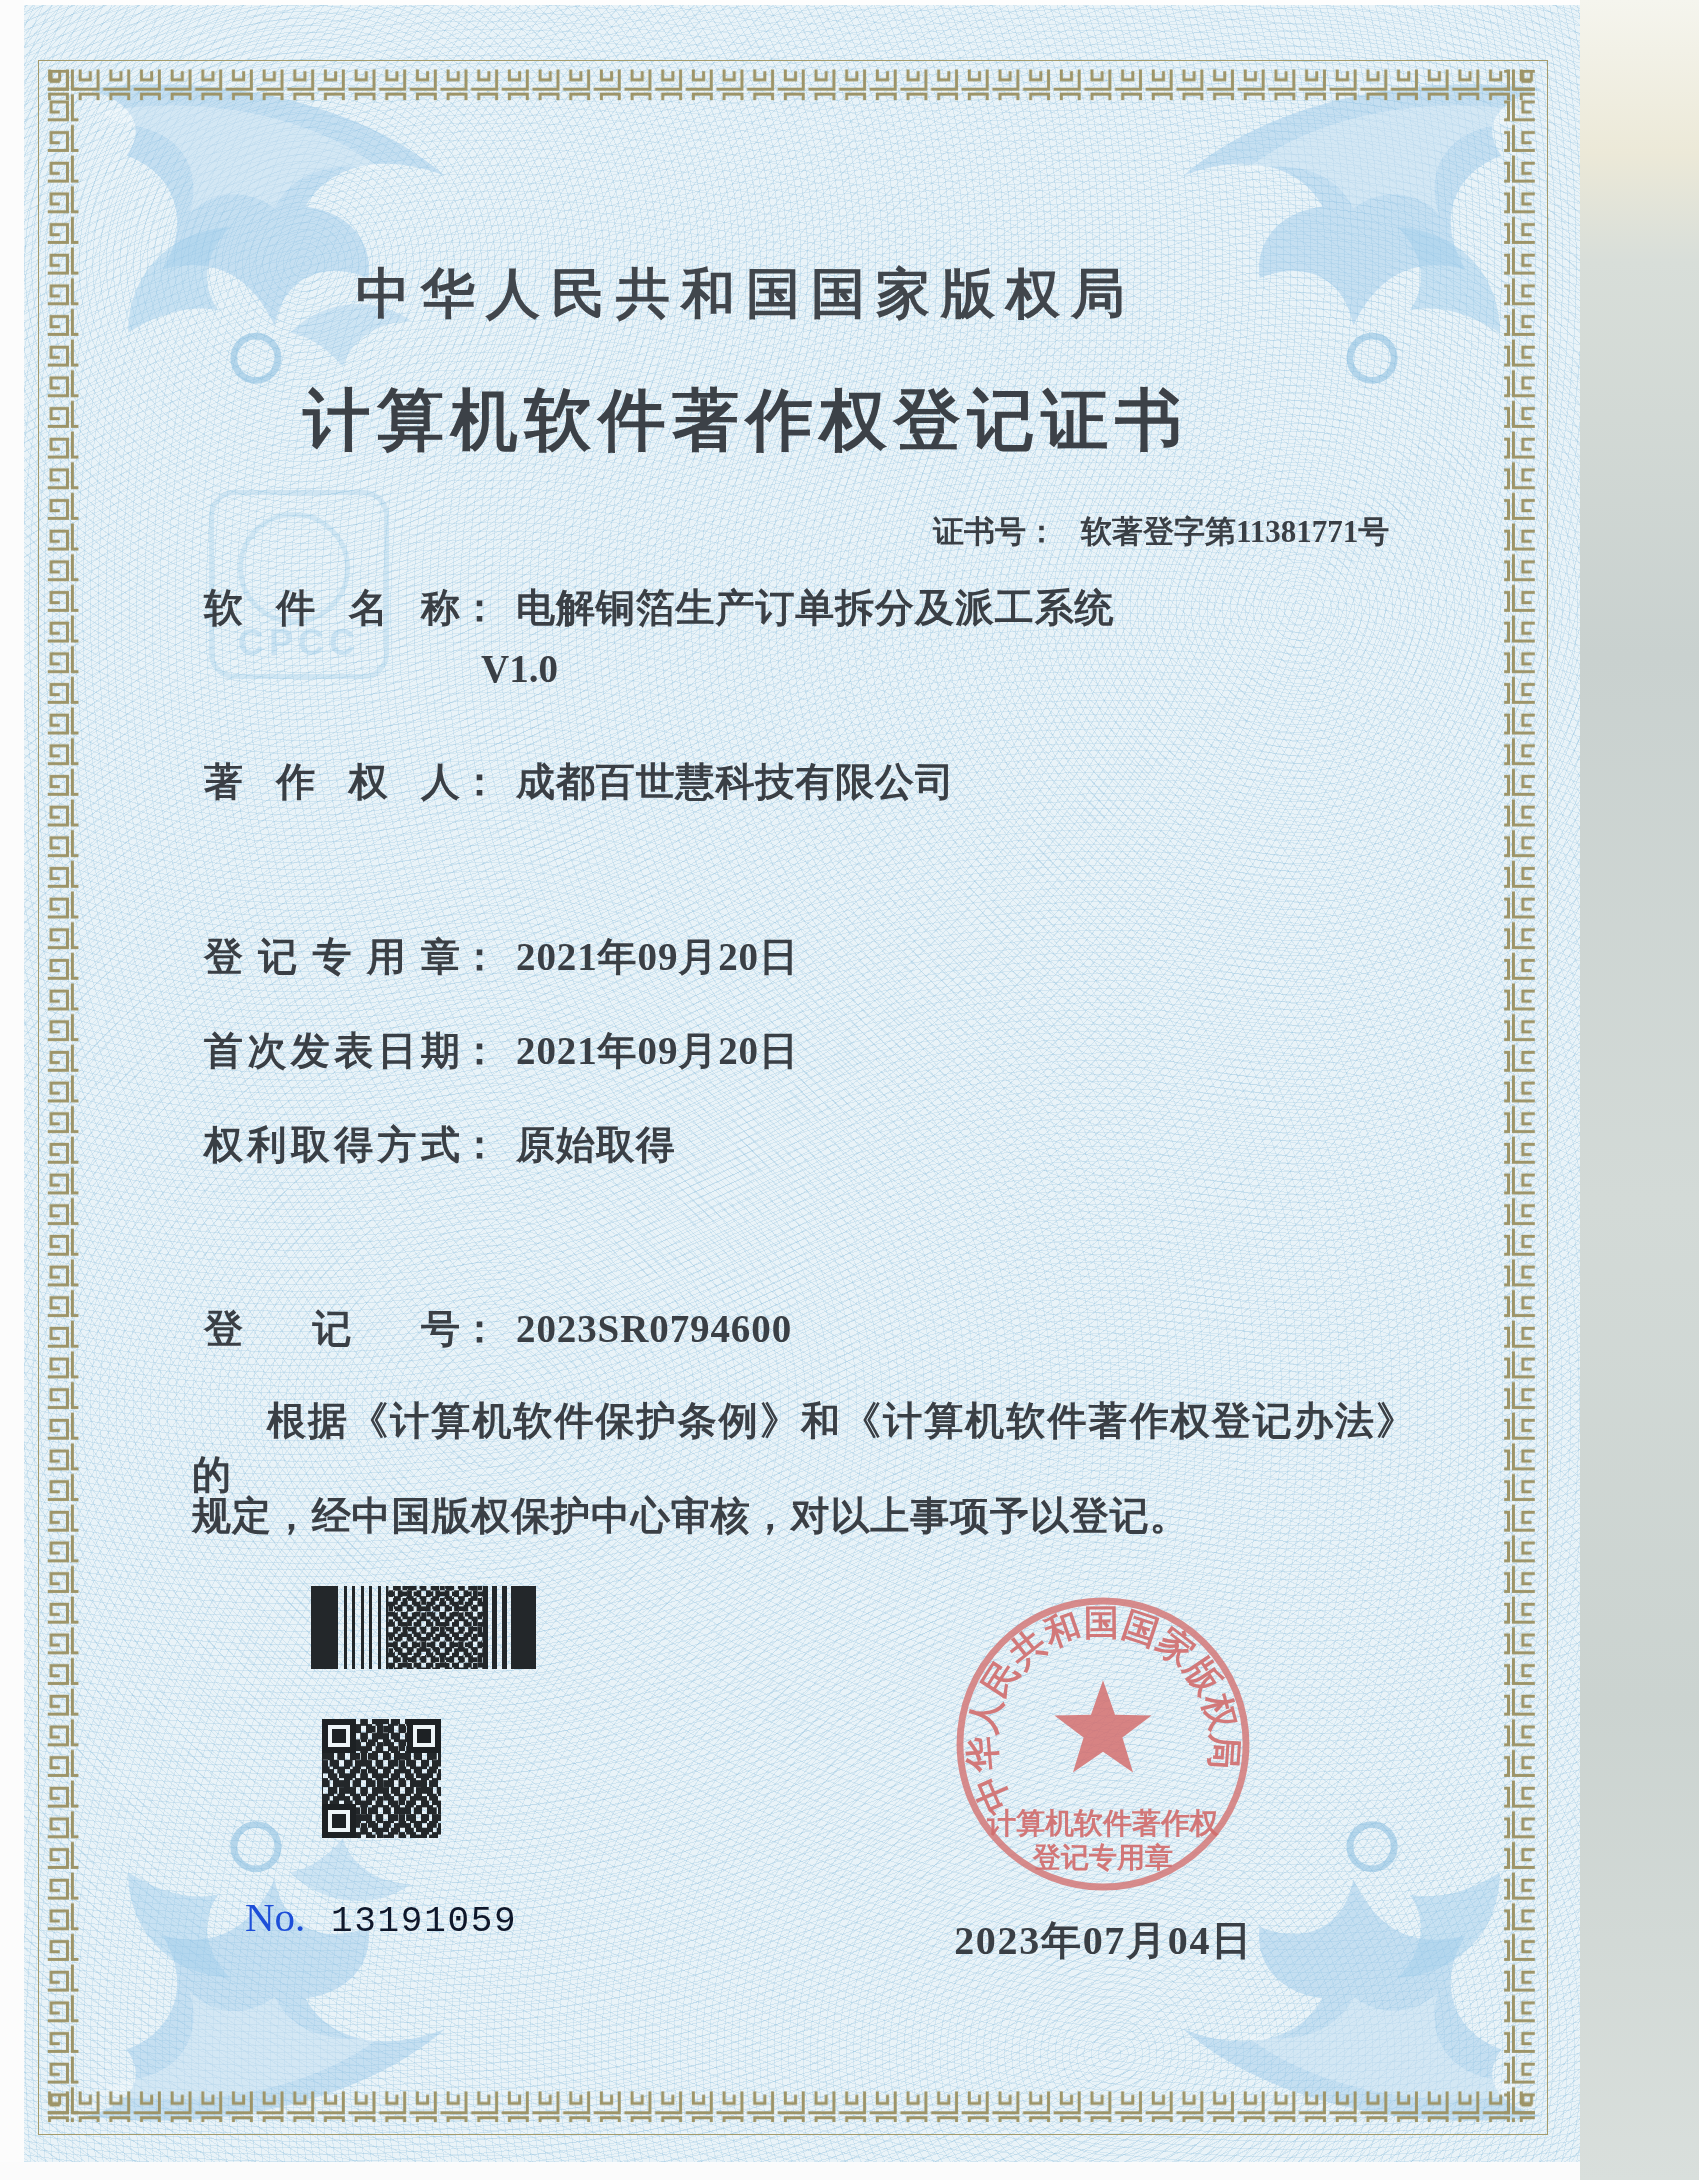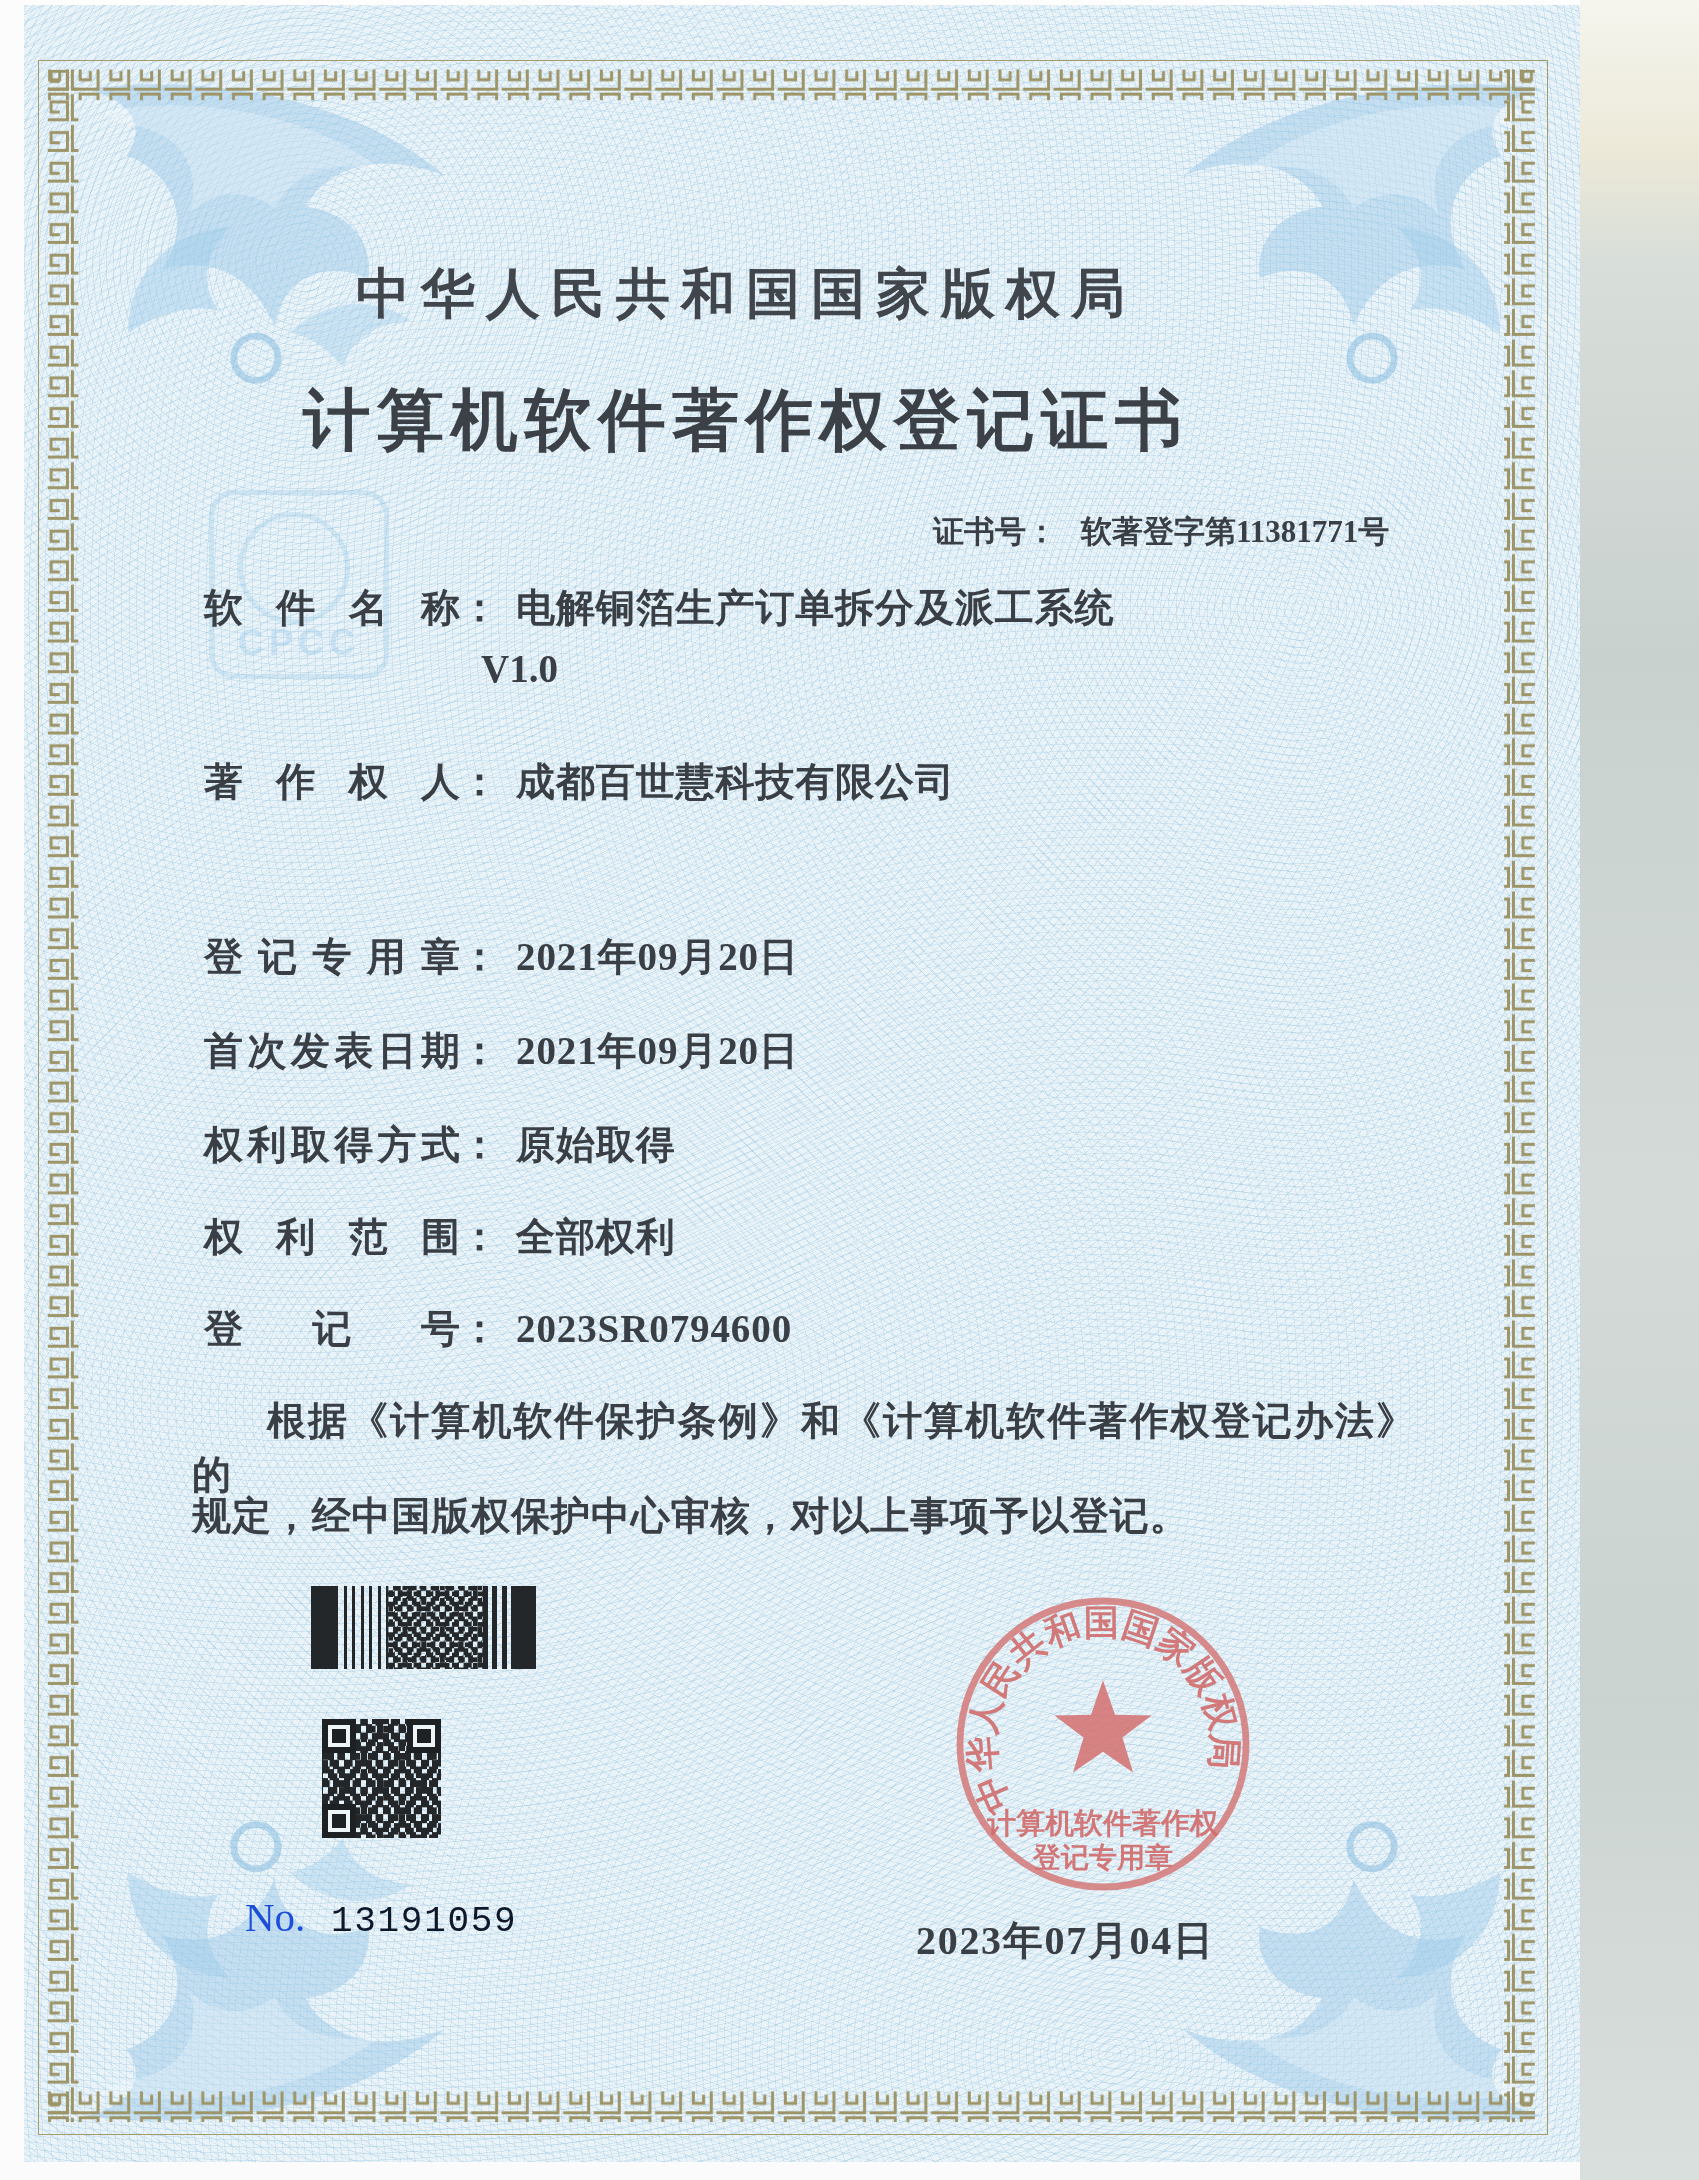--- a/index.html
+++ b/index.html
@@ -106,21 +106,21 @@
   
   .serial{left:245px;top:1893px;white-space:nowrap;display:flex;align-items:baseline;}
   .serial .no-label{font-size:41px;color:#1d4ed8;}
   .serial .no-number{
     margin-left:25.6px;font-family:"Liberation Mono","DejaVu Sans Mono",monospace;
     font-size:36px;color:#0f172a;letter-spacing:1.7px;
   }
   
   .seal{left:937px;top:1578px;width:332px;height:332px;z-index:4;}
   .issue-date{
-    left:916px;top:1913px;width:375px;
+    left:916px;top:1913px;width:375px;text-align:center;
     font-size:40px;font-weight:600;letter-spacing:1.7px;color:#3a3f45;z-index:5;
   }
 </style>
 </head>
 <body>
 
 <div class="page">
 
   <div class="edge-left"></div>
   <div class="edge-bottom"></div>
@@ -199,23 +199,20 @@
   </div>
 
   <div class="z frow" style="top:1024px">
     <span class="flabel">首次发表日期</span><span class="fcolon">：</span><span class="fvalue">2021年09月20日</span>
   </div>
 
   <div class="z frow" style="top:1118px">
     <span class="flabel">权利取得方式</span><span class="fcolon">：</span><span class="fvalue">原始取得</span>
   </div>
 
-  <div class="z frow" style="top:1210px">
-    <span class="flabel">权利范围</span><span class="fcolon">：</span><span class="fvalue">全部权利</span>
-  </div>
 
   <div class="z frow" style="top:1302px">
     <span class="flabel">登记号</span><span class="fcolon">：</span><span class="fvalue">2023SR0794600</span>
   </div>
 
   <div class="z statement st1">根据《计算机软件保护条例》和《计算机软件著作权登记办法》的</div>
   <div class="z statement st2">规定，经中国版权保护中心审核，对以上事项予以登记。</div>
 
   <div class="z barcode">
     <div class="bc-bar bc-s1"></div>

